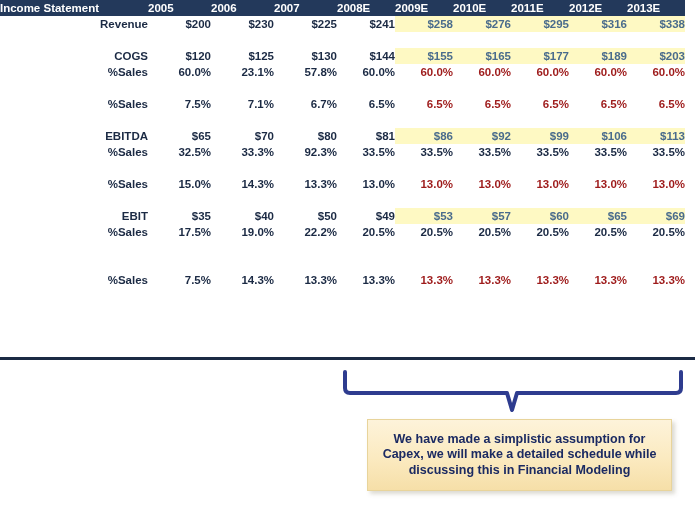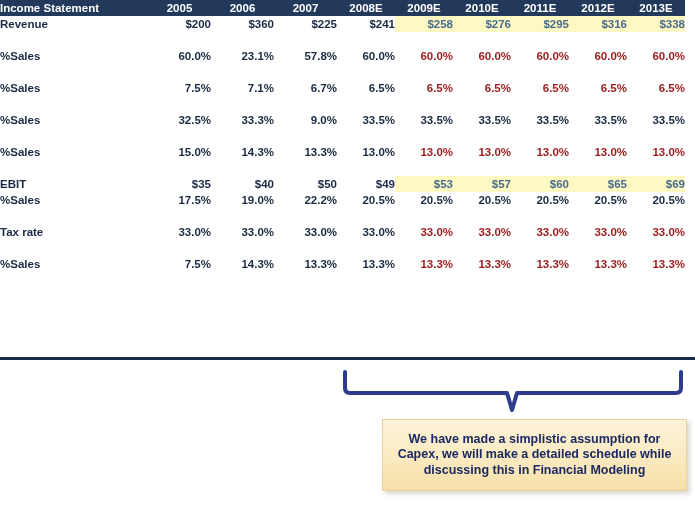--- a/index.html
+++ b/index.html
@@ -41,27 +41,27 @@
     color: #ffffff;
     font-size: 12px;
     height: 19px;
     line-height: 19px;
   }
   th.label-head {
     text-align: left;
     padding-left: 5px;
   }
   th.year-head {
-    text-align: center;
+    text-align: left;
     padding-right: 10px;
   }
 
   
   td.label {
-    text-align: left;
+    text-align: right;
     padding-left: 5px;
     color: #1B2A44;
   }
   td.label.indent {
     padding-left: 14px;
   }
   td.num {
     text-align: right;
     padding-right: 10px;
   }
@@ -94,21 +94,21 @@
     left: 341px;
     top: 366px;
     width: 344px;
     height: 46px;
     pointer-events: none;
   }
 
   
   #callout-box {
     position: absolute;
-    left: 382px;
+    left: 367px;
     top: 419px;
     width: 303px;
     height: 70px;
     background: linear-gradient(180deg, #FDF3DA 0%, #FBEAC0 55%, #F6DFA8 100%);
     border: 1px solid #E8D49B;
     box-shadow: 3px 3px 4px rgba(120,110,80,0.25);
     display: flex;
     align-items: center;
     justify-content: center;
   }
@@ -148,33 +148,45 @@
       <th class="year-head">2010E</th>
       <th class="year-head">2011E</th>
       <th class="year-head">2012E</th>
       <th class="year-head">2013E</th>
     </tr>
   </thead>
   <tbody id="table-body">
       <tr>
         <td class="label">Revenue</td>
         <td class="num hist">$200</td>
-        <td class="num hist">$360</td>
+        <td class="num hist">$230</td>
         <td class="num hist">$225</td>
         <td class="num hist">$241</td>
         <td class="num calc-fc band">$258</td>
         <td class="num calc-fc band">$276</td>
         <td class="num calc-fc band">$295</td>
         <td class="num calc-fc band">$316</td>
         <td class="num calc-fc band">$338</td>
       </tr>
       <tr class="spacer">
         <td colspan="10"></td>
       </tr>
       <tr>
+        <td class="label">COGS</td>
+        <td class="num hist">$120</td>
+        <td class="num hist">$125</td>
+        <td class="num hist">$130</td>
+        <td class="num hist">$144</td>
+        <td class="num calc-fc band">$155</td>
+        <td class="num calc-fc band">$165</td>
+        <td class="num calc-fc band">$177</td>
+        <td class="num calc-fc band">$189</td>
+        <td class="num calc-fc band">$203</td>
+      </tr>
+      <tr>
         <td class="label indent">%Sales</td>
         <td class="num hist">60.0%</td>
         <td class="num hist">23.1%</td>
         <td class="num hist">57.8%</td>
         <td class="num hist">60.0%</td>
         <td class="num input-fc">60.0%</td>
         <td class="num input-fc">60.0%</td>
         <td class="num input-fc">60.0%</td>
         <td class="num input-fc">60.0%</td>
         <td class="num input-fc">60.0%</td>
@@ -191,24 +203,36 @@
         <td class="num input-fc">6.5%</td>
         <td class="num input-fc">6.5%</td>
         <td class="num input-fc">6.5%</td>
         <td class="num input-fc">6.5%</td>
         <td class="num input-fc">6.5%</td>
       </tr>
       <tr class="spacer">
         <td colspan="10"></td>
       </tr>
       <tr>
+        <td class="label">EBITDA</td>
+        <td class="num hist">$65</td>
+        <td class="num hist">$70</td>
+        <td class="num hist">$80</td>
+        <td class="num hist">$81</td>
+        <td class="num calc-fc band">$86</td>
+        <td class="num calc-fc band">$92</td>
+        <td class="num calc-fc band">$99</td>
+        <td class="num calc-fc band">$106</td>
+        <td class="num calc-fc band">$113</td>
+      </tr>
+      <tr>
         <td class="label indent">%Sales</td>
         <td class="num calc-pct">32.5%</td>
         <td class="num calc-pct">33.3%</td>
-        <td class="num calc-pct">9.0%</td>
+        <td class="num calc-pct">92.3%</td>
         <td class="num calc-pct">33.5%</td>
         <td class="num calc-pct">33.5%</td>
         <td class="num calc-pct">33.5%</td>
         <td class="num calc-pct">33.5%</td>
         <td class="num calc-pct">33.5%</td>
         <td class="num calc-pct">33.5%</td>
       </tr>
       <tr class="spacer">
         <td colspan="10"></td>
       </tr>
@@ -247,32 +271,20 @@
         <td class="num calc-pct">20.5%</td>
         <td class="num calc-pct">20.5%</td>
         <td class="num calc-pct">20.5%</td>
         <td class="num calc-pct">20.5%</td>
         <td class="num calc-pct">20.5%</td>
         <td class="num calc-pct">20.5%</td>
       </tr>
       <tr class="spacer">
         <td colspan="10"></td>
       </tr>
-      <tr>
-        <td class="label">Tax rate</td>
-        <td class="num hist">33.0%</td>
-        <td class="num hist">33.0%</td>
-        <td class="num hist">33.0%</td>
-        <td class="num hist">33.0%</td>
-        <td class="num input-fc">33.0%</td>
-        <td class="num input-fc">33.0%</td>
-        <td class="num input-fc">33.0%</td>
-        <td class="num input-fc">33.0%</td>
-        <td class="num input-fc">33.0%</td>
-      </tr>
       <tr class="spacer">
         <td colspan="10"></td>
       </tr>
       <tr>
         <td class="label indent">%Sales</td>
         <td class="num hist">7.5%</td>
         <td class="num hist">14.3%</td>
         <td class="num hist">13.3%</td>
         <td class="num hist">13.3%</td>
         <td class="num input-fc">13.3%</td>

